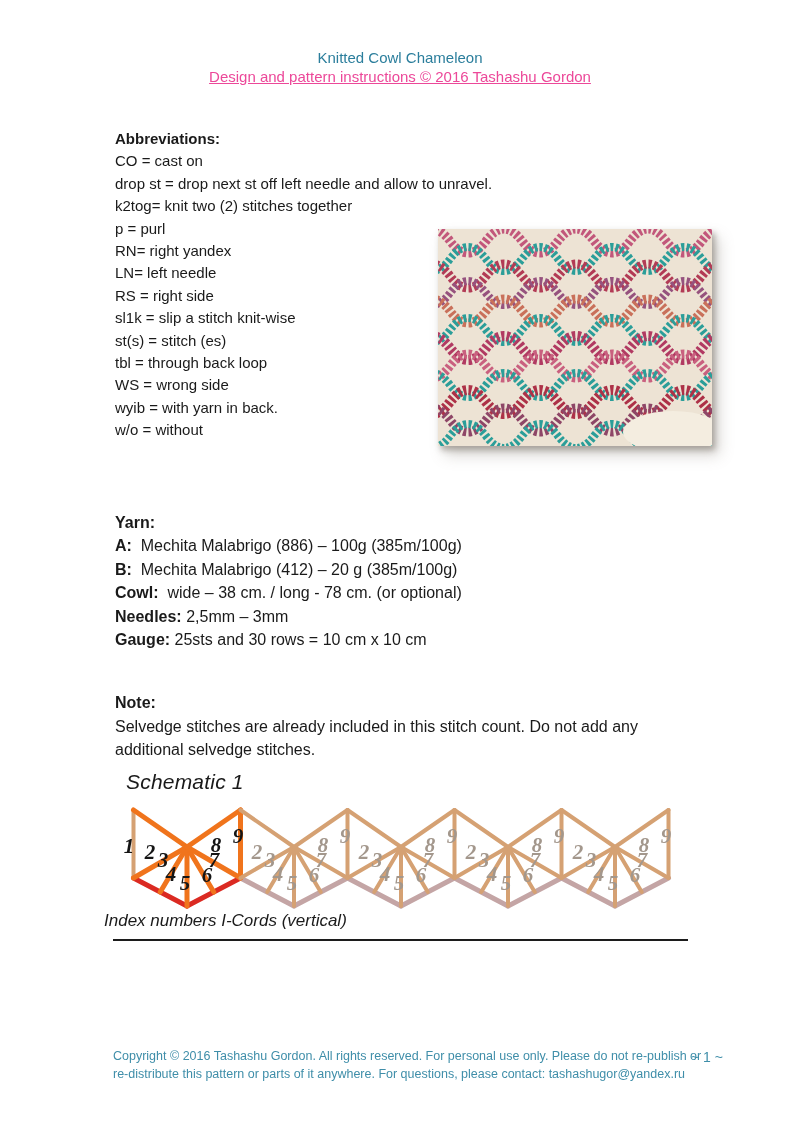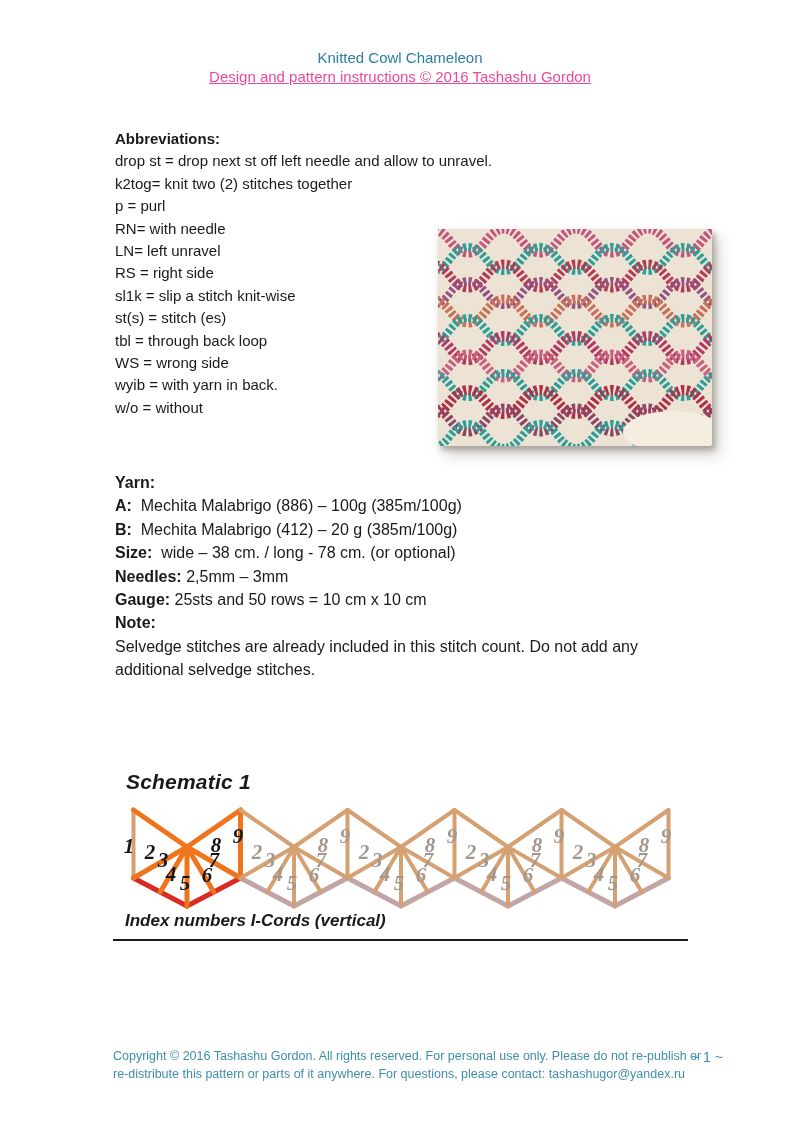--- a/index.html
+++ b/index.html
@@ -9,27 +9,27 @@
   .header{position:absolute;left:0;top:48px;width:800px;text-align:center;
           font-size:15px;line-height:19px;color:#2b7e9c;}
   .subtitle{display:inline-block;color:#ec4899;text-decoration:underline;cursor:pointer;}
 
   .abbr{position:absolute;left:115px;top:114px;font-size:15px;line-height:22.4px;margin-top:14px;}
   .abbr-heading{font-weight:700;}
 
   .details{position:absolute;left:115px;top:471px;width:578px;
            font-size:16px;line-height:23.4px;}
   .spec-line{white-space:pre-wrap;}
-  .bold{font-weight:700;}
+  .bold{font-weight:700;margin-top:40px;}
 
   .schem-heading{position:absolute;left:126px;top:770px;font-size:21px;
-                 font-style:italic;font-weight:700;letter-spacing:.2px;}
+                 font-style:italic;font-weight:400;letter-spacing:.2px;}
   #schematic-svg{position:absolute;left:110px;top:798px;}
-  .caption{position:absolute;left:125px;top:911px;font-size:17px;
-           font-style:italic;font-weight:700;text-align:center;}
+  .caption{position:absolute;left:104px;top:911px;font-size:17px;
+           font-style:italic;font-weight:400;text-align:center;}
   .rule{position:absolute;left:113px;top:939px;width:575px;height:2px;background:#1c1c1c;}
 
   .photo{position:absolute;left:438px;top:229px;width:274px;height:217px;background:#ede3d4;
          box-shadow:3px 4px 6px rgba(100,90,80,.45), 7px 9px 14px rgba(130,120,110,.30);}
   .photo svg{display:block;}
 
   .footer{position:absolute;left:113px;top:1047px;font-size:12.5px;line-height:18px;color:#3f8ea9;}
   .pagenum{position:absolute;left:691px;top:1049px;font-size:14px;color:#3f8ea9;}
 </style>
 </head>
@@ -38,25 +38,26 @@
 <div class="page">
 
   <div class="header">
     <div>Knitted Cowl Chameleon</div>
     <span class="subtitle">Design and pattern instructions © 2016 Tashashu Gordon</span>
   </div>
 
   <div class="abbr">
     <div class="abbr-heading">Abbreviations:</div>
     <div id="abbr-list">
+        <div>CO = cast on</div>
         <div>drop st = drop next st off left needle and allow to unravel.</div>
         <div>k2tog= knit two (2) stitches together</div>
         <div>p = purl</div>
-        <div>RN= with needle</div>
-        <div>LN= left unravel</div>
+        <div>RN= right yandex</div>
+        <div>LN= left needle</div>
         <div>RS = right side</div>
         <div>sl1k = slip a stitch knit-wise</div>
         <div>st(s) = stitch (es)</div>
         <div>tbl = through back loop</div>
         <div>WS = wrong side</div>
         <div>wyib = with yarn in back.</div>
         <div>w/o = without</div>
       </div>
   </div>
 
@@ -77,23 +78,23 @@
         <path d="M -24 207 c 12 16, 24 16, 36 0 c 12 -16, 24 -16, 36 0 c 12 16, 24 16, 36 0 c 12 -16, 24 -16, 36 0 c 12 16, 24 16, 36 0 c 12 -16, 24 -16, 36 0 c 12 16, 24 16, 36 0 c 12 -16, 24 -16, 36 0 c 12 16, 24 16, 36 0" fill="none" stroke="#2B9E99" stroke-width="8" stroke-dasharray="3 2.2"></path>
         <ellipse cx="235" cy="203" rx="50" ry="21" fill="#F4EDE0"></ellipse>
       </svg>
   </div>
 
   <div class="details">
     <div class="bold">Yarn:</div>
     <div id="spec-lines">
         <div class="spec-line"><span class="bold">A:</span><span>  Mechita Malabrigo (886) – 100g (385m/100g)</span></div>
         <div class="spec-line"><span class="bold">B:</span><span>  Mechita Malabrigo (412) – 20 g (385m/100g)</span></div>
-        <div class="spec-line"><span class="bold">Size:</span><span>  wide – 38 cm. / long - 78 cm. (or optional)</span></div>
+        <div class="spec-line"><span class="bold">Cowl:</span><span>  wide – 38 cm. / long - 78 cm. (or optional)</span></div>
         <div class="spec-line"><span class="bold">Needles:</span><span> 2,5mm – 3mm</span></div>
-        <div class="spec-line"><span class="bold">Gauge:</span><span> 25sts and 50 rows = 10 cm x 10 cm</span></div>
+        <div class="spec-line"><span class="bold">Gauge:</span><span> 25sts and 30 rows = 10 cm x 10 cm</span></div>
       </div>
     <div class="bold">Note:</div>
     <div class="note-text">Selvedge stitches are already included in this stitch count. Do not add any additional selvedge stitches.</div>
   </div>
 
   <div class="schem-heading">Schematic 1</div>
 
   <svg id="schematic-svg" width="590" height="118" viewBox="110 798 590 118">
       <line x1="133.5" y1="878" x2="187" y2="906" stroke="#DB2A22" stroke-width="5" stroke-linecap="round"></line>
       <line x1="187" y1="906" x2="240.5" y2="878" stroke="#DB2A22" stroke-width="5" stroke-linecap="round"></line>

